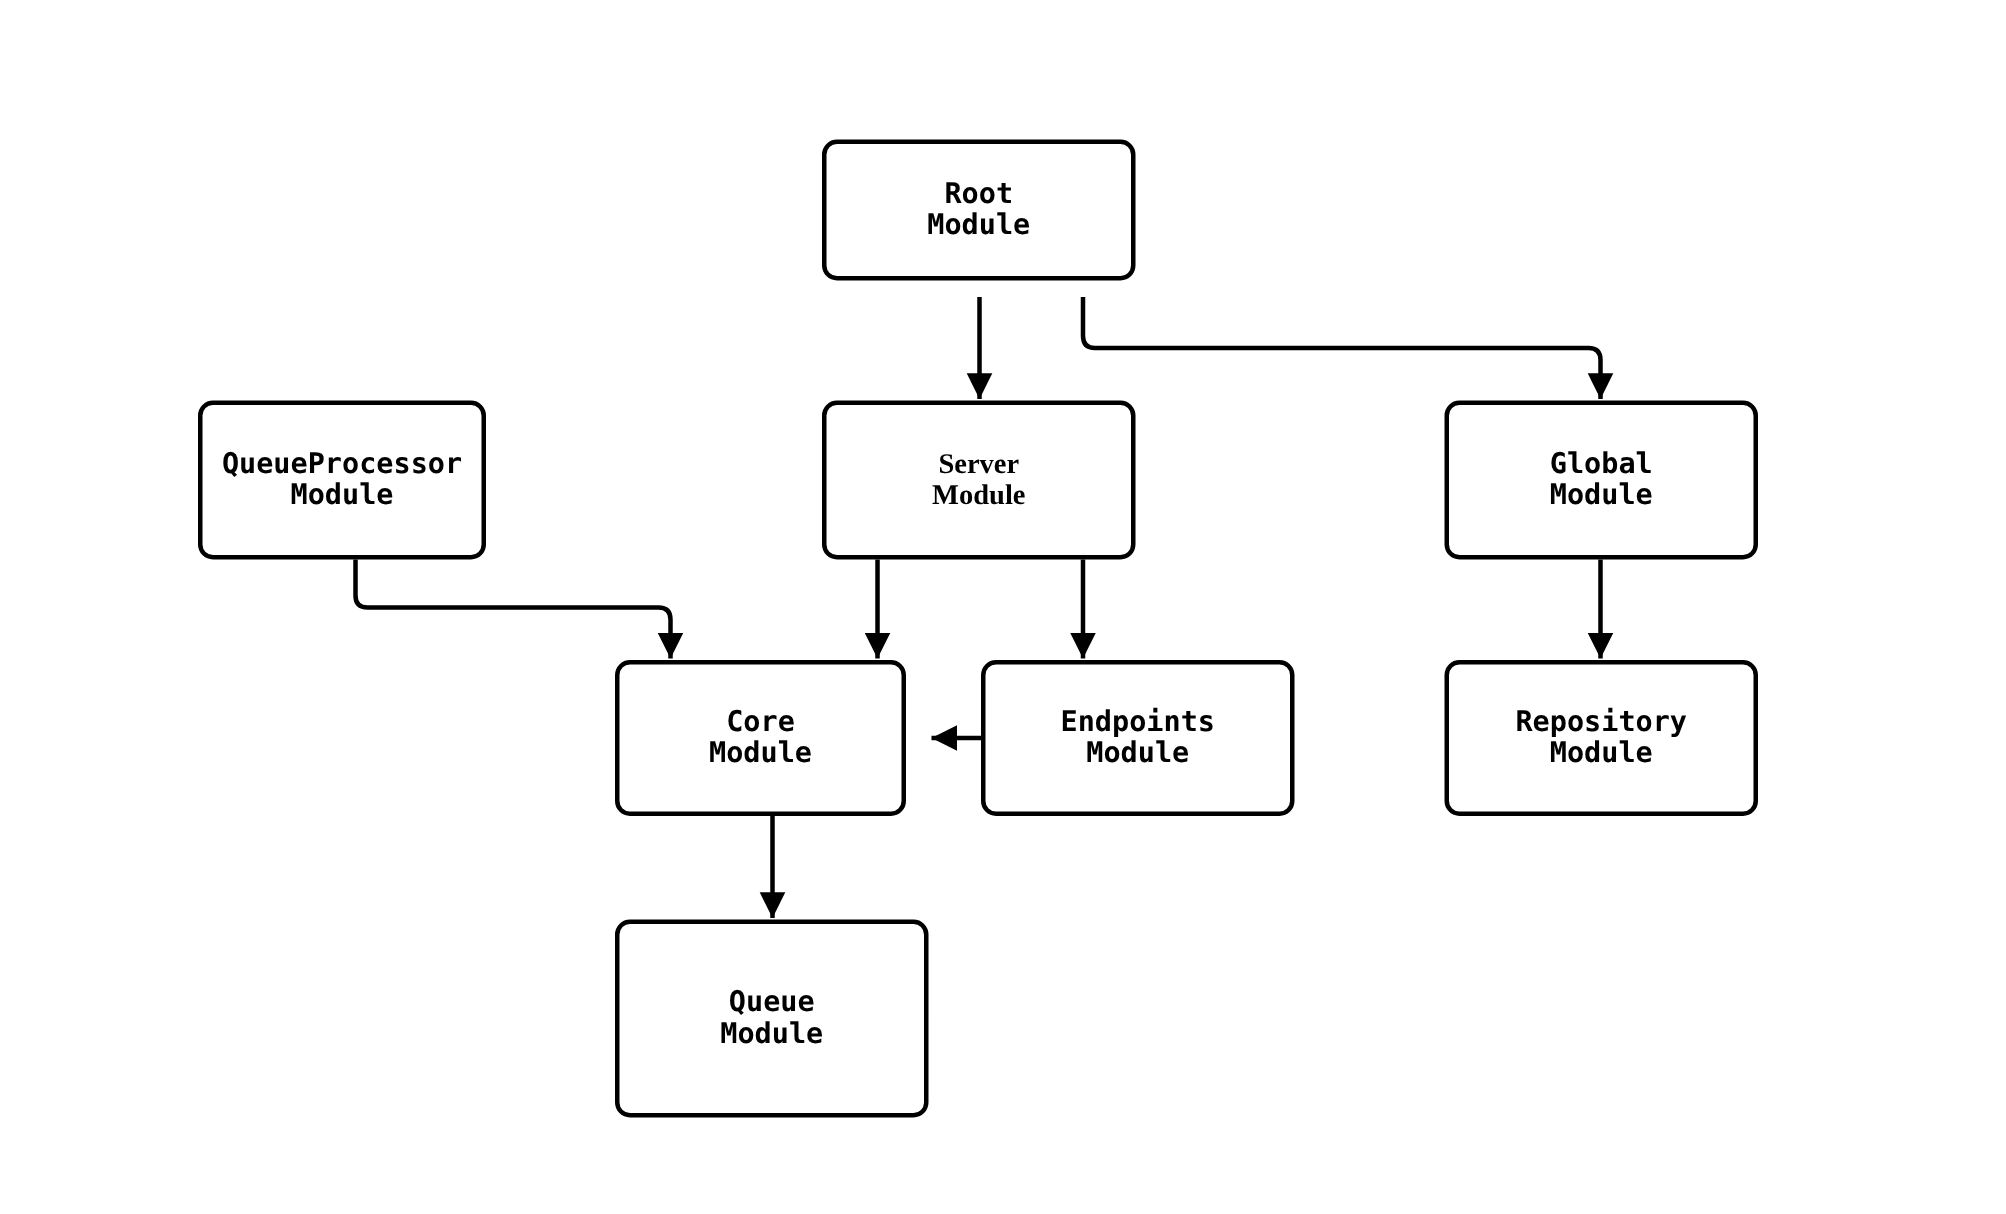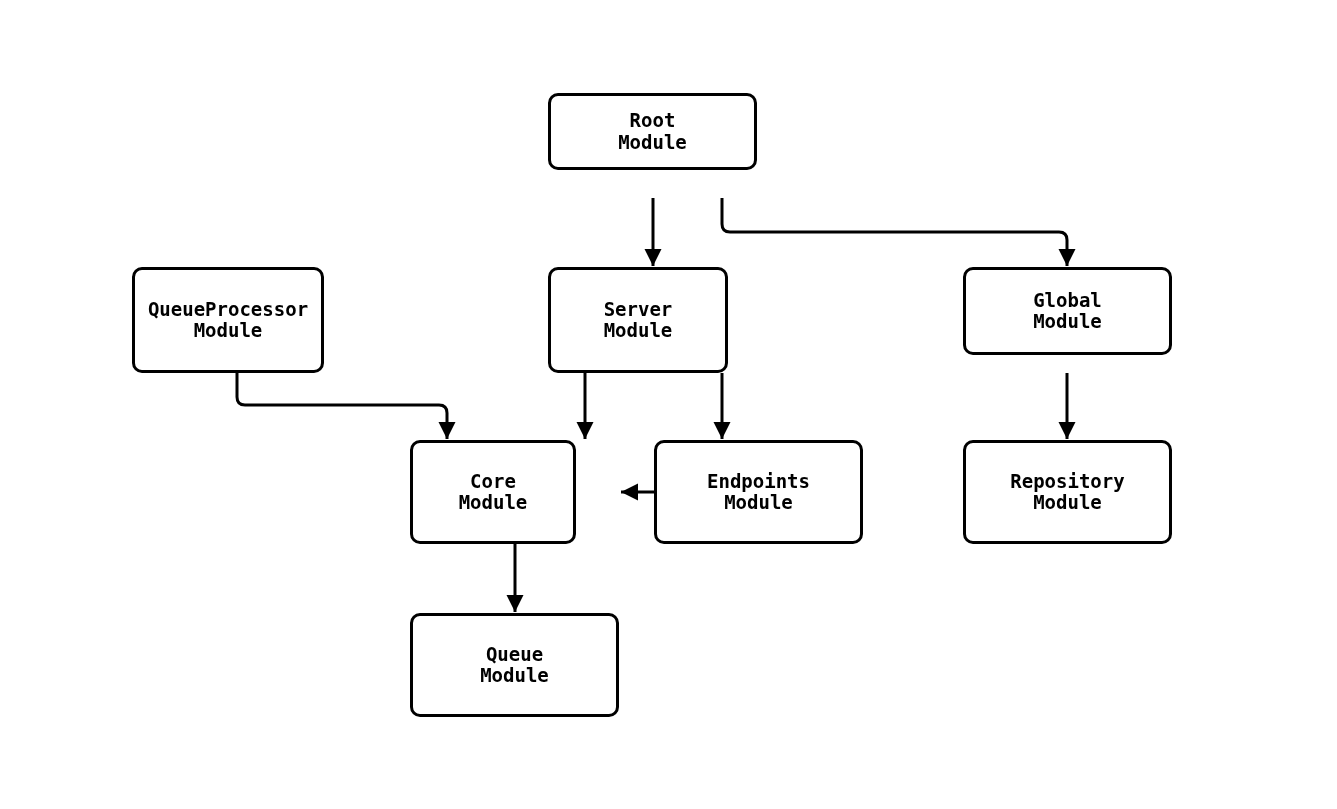--- a/index.html
+++ b/index.html
@@ -59,30 +59,30 @@
         <path class="edge" d="M722,198 L722,224 Q722,232 730,232 L1059,232 Q1067,232 1067,240 L1067,266" stroke="#000000" marker-end="url(#arrowhead)"></path>
         <path class="edge" d="M237,373 L237,397 Q237,405 245,405 L439,405 Q447,405 447,413 L447,439" stroke="#000000" marker-end="url(#arrowhead)"></path>
         <path class="edge" d="M585,373 L585,439" stroke="#000000" marker-end="url(#arrowhead)"></path>
         <path class="edge" d="M722,373 L722,439" stroke="#000000" marker-end="url(#arrowhead)"></path>
         <path class="edge" d="M687,492 L621,492" stroke="#000000" marker-end="url(#arrowhead)"></path>
         <path class="edge" d="M1067,373 L1067,439" stroke="#000000" marker-end="url(#arrowhead)"></path>
         <path class="edge" d="M515,544 L515,612" stroke="#000000" marker-end="url(#arrowhead)"></path>
       </g>
   </svg>
   <div>
-      <div class="node" style="left: 548px; top: 93px; width: 209px; height: 77px;"><span>Root
+      <div class="node" style="left: 548px; top: 93px; width: 209px; height: 94px;"><span>Root
 Module</span></div>
       <div class="node" style="left: 132px; top: 267px; width: 192px; height: 106px;"><span>QueueProcessor
 Module</span></div>
-      <div class="node" style="left: 548px; top: 267px; width: 180px; height: 106px;"><span>Server
+      <div class="node" style="left: 548px; top: 267px; width: 209px; height: 106px; font-family: Liberation Serif, serif;"><span>Server
 Module</span></div>
-      <div class="node" style="left: 963px; top: 267px; width: 209px; height: 88px;"><span>Global
+      <div class="node" style="left: 963px; top: 267px; width: 209px; height: 106px;"><span>Global
 Module</span></div>
-      <div class="node" style="left: 410px; top: 440px; width: 166px; height: 104px;"><span>Core
+      <div class="node" style="left: 410px; top: 440px; width: 194px; height: 104px;"><span>Core
 Module</span></div>
       <div class="node" style="left: 654px; top: 440px; width: 209px; height: 104px;"><span>Endpoints
 Module</span></div>
       <div class="node" style="left: 963px; top: 440px; width: 209px; height: 104px; justify-content: center;"><span>Repository
 Module</span></div>
-      <div class="node" style="left: 410px; top: 613px; width: 209px; height: 104px;"><span>Queue
+      <div class="node" style="left: 410px; top: 613px; width: 209px; height: 132px;"><span>Queue
 Module</span></div>
     </div>
 </div>
 
 </body></html>

